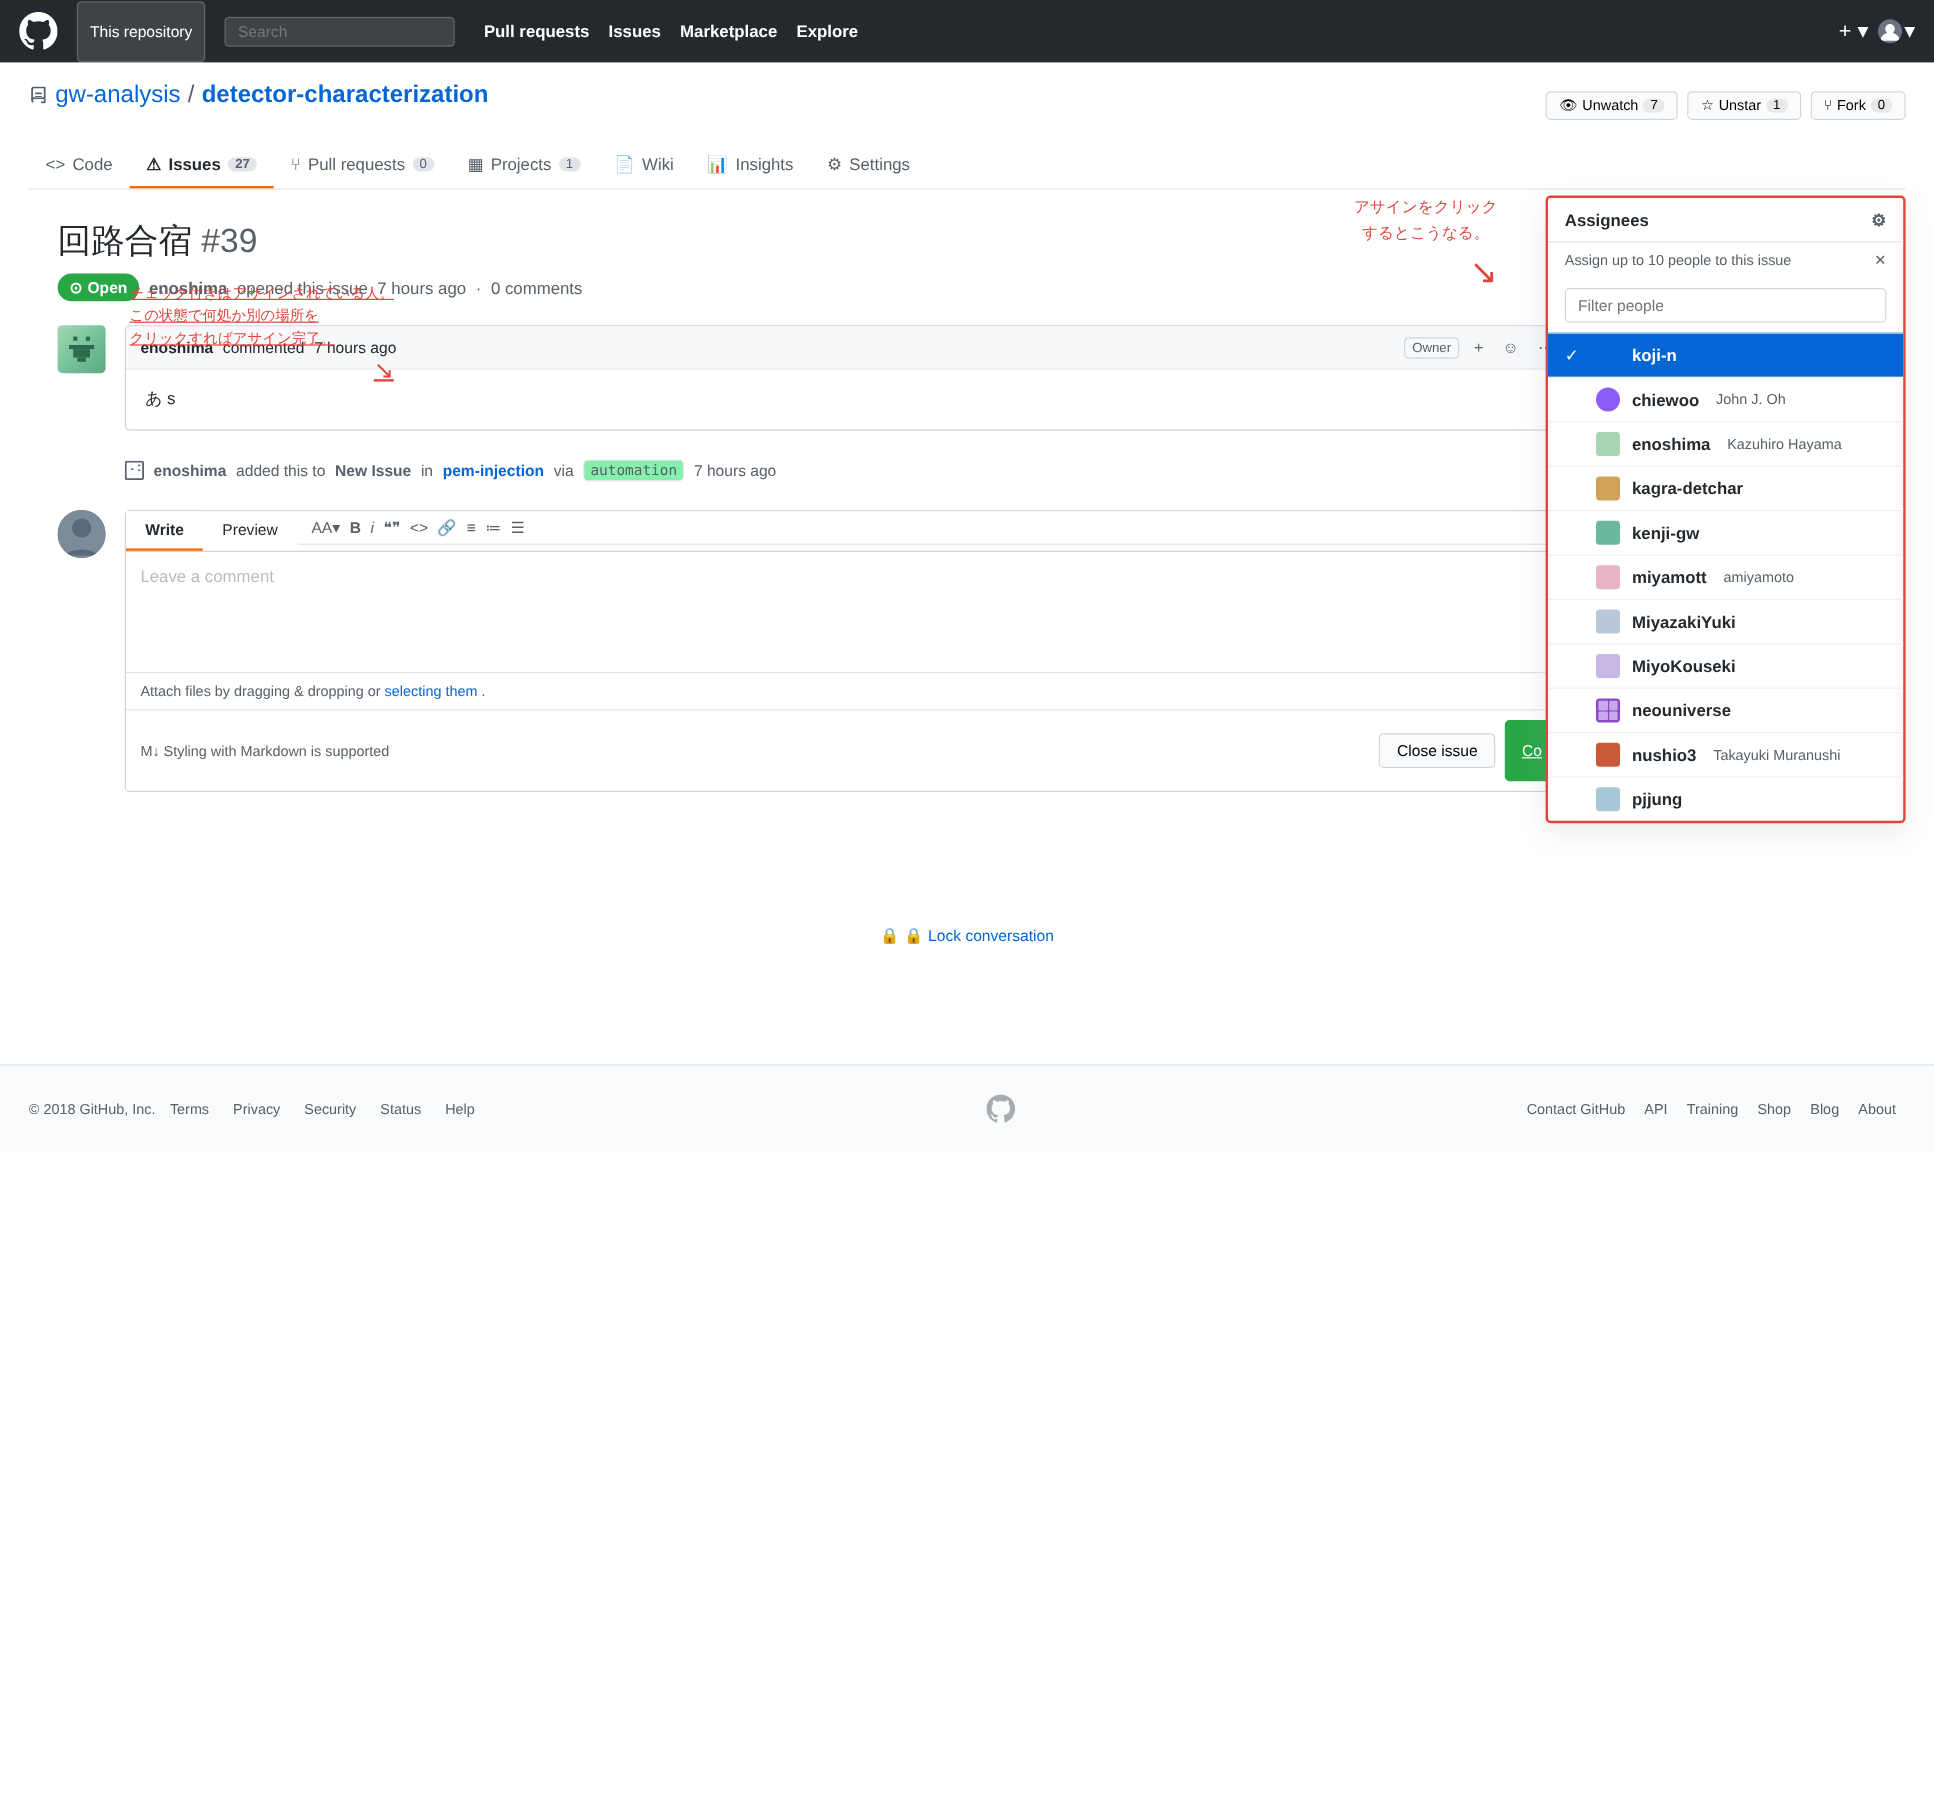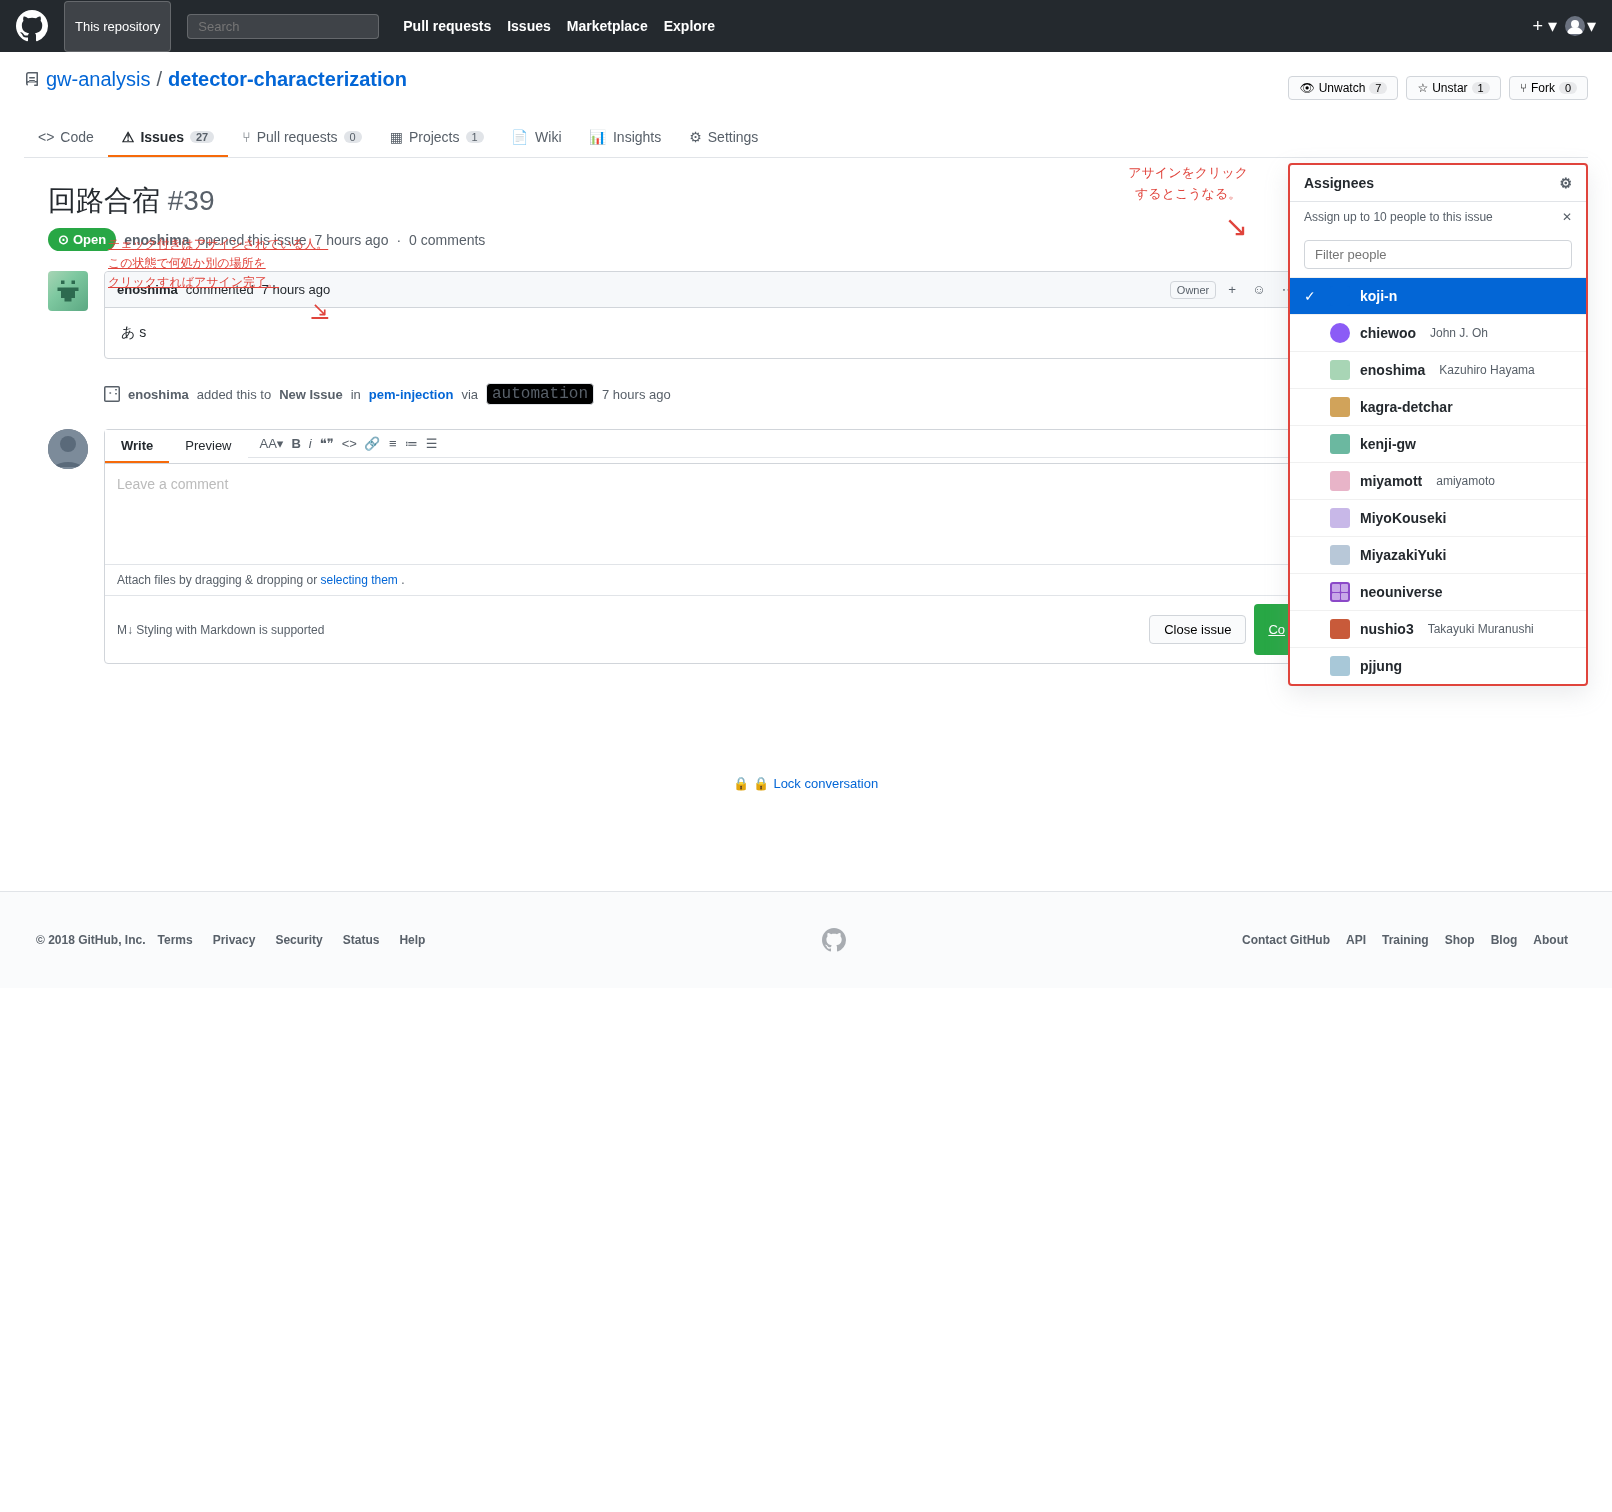--- a/index.html
+++ b/index.html
@@ -41,21 +41,21 @@
     .comment-layout { display: flex; gap: 16px; margin-bottom: 16px; }
     .comment-box { flex: 1; border: 1px solid #d1d5da; border-radius: 4px; }
     .comment-header { background: #f6f8fa; border-bottom: 1px solid #d1d5da; padding: 8px 12px; display: flex; align-items: center; justify-content: space-between; border-radius: 4px 4px 0 0; }
     .comment-header-left { display: flex; align-items: center; gap: 8px; font-size: 13px; }
     .comment-header-right { display: flex; align-items: center; gap: 8px; }
     .owner-badge { border: 1px solid #d1d5da; border-radius: 4px; padding: 2px 6px; font-size: 11px; color: #586069; }
     .comment-body { padding: 16px; font-size: 14px; }
 
     
     .activity-line { display: flex; align-items: center; gap: 8px; padding: 8px 0; padding-left: 56px; font-size: 13px; color: #586069; }
-    .activity-line code { background: #000000; border: 1px solid #e1e4e8; border-radius: 4px; padding: 1px 5px; font-size: 16px; font-family: Liberation Mono, monospace; }
+    .activity-line code { background: #86efac; border: 1px solid #e1e4e8; border-radius: 4px; padding: 1px 5px; font-size: 12px; }
     .activity-line a { color: #0366d6; text-decoration: none; font-weight: 600; }
 
     
     .write-area { flex: 1; border: 1px solid #d1d5da; border-radius: 4px; }
     .write-tabs { display: flex; border-bottom: 1px solid #d1d5da; }
     .write-tab { padding: 8px 16px; font-size: 13px; cursor: pointer; border-bottom: 2px solid transparent; }
     .write-tab.active { border-bottom: 2px solid #f66a0a; font-weight: 600; background: #fff; }
     .write-toolbar { padding: 6px 12px; border-bottom: 1px solid #e1e4e8; display: flex; align-items: center; gap: 8px; color: #586069; font-size: 13px; }
     .write-content { padding: 12px; min-height: 100px; color: #bbb; font-size: 14px; }
     .write-footer { padding: 8px 12px; border-top: 1px solid #e1e4e8; font-size: 12px; color: #586069; }
@@ -80,21 +80,21 @@
     .tab-row-wrapper { padding-left: 24px; }
 
     
     .lock-conversation { text-align: center; padding: 16px; color: #586069; font-size: 13px; }
     .lock-conversation a { color: #0366d6; text-decoration: none; }
 
     
     .red-outlined { border: 2px solid #e0443c !important; border-radius: 4px; }
 
     
-    .footer { background: #fafbfc; border-top: 1px solid #e1e4e8; padding: 36px; display: flex; align-items: center; justify-content: space-between; margin-top: 60px; color: #586069; font-size: 12px; font-weight: bold; }
+    .footer { background: #fafbfc; border-top: 1px solid #e1e4e8; padding: 24px; display: flex; align-items: center; justify-content: space-between; margin-top: 60px; color: #586069; font-size: 12px; }
     .footer a { color: #586069; text-decoration: none; margin: 0 8px; }
     .footer-left { display: flex; align-items: center; gap: 4px; }
     .footer-center { display: flex; align-items: center; }
     .footer-right { display: flex; align-items: center; }
     .footer-logo { opacity: 0.5; }
 
     
     .page-relative { position: relative; }
     .sidebar-section-label { font-size: 12px; font-weight: 600; color: #586069; margin-bottom: 4px; display: flex; align-items: center; gap: 4px; cursor: pointer; }
     .gear-icon { color: #999; }
@@ -380,27 +380,27 @@
           <span class="assignee-username">kenji-gw</span>
         </li>
         <li class="assignee-item">
           <span class="checkmark"> </span>
           <div style="width:20px;height:20px;border-radius:3px;background:#e8b4c8;flex-shrink:0;"></div>
           <span class="assignee-username">miyamott</span>
           <span class="assignee-fullname">amiyamoto</span>
         </li>
         <li class="assignee-item">
           <span class="checkmark"> </span>
+          <div style="width:20px;height:20px;border-radius:3px;background:#b8c8d8;flex-shrink:0;"></div>
+          <span class="assignee-username">MiyazakiYuki</span>
+        </li>
+        <li class="assignee-item">
+          <span class="checkmark"> </span>
           <div style="width:20px;height:20px;border-radius:3px;background:#c8b8e8;flex-shrink:0;"></div>
           <span class="assignee-username">MiyoKouseki</span>
-        </li>
-        <li class="assignee-item">
-          <span class="checkmark"> </span>
-          <div style="width:20px;height:20px;border-radius:3px;background:#b8c8d8;flex-shrink:0;"></div>
-          <span class="assignee-username">MiyazakiYuki</span>
         </li>
         <li class="assignee-item">
           <span class="checkmark"> </span>
           <div style="width:20px;height:20px;border-radius:3px;background:#8b49c8;flex-shrink:0;display:grid;grid-template-columns:1fr 1fr;gap:1px;padding:2px;">
             <div style="background:#c8a8e8;border-radius:1px;"></div>
             <div style="background:#c8a8e8;border-radius:1px;"></div>
             <div style="background:#c8a8e8;border-radius:1px;"></div>
             <div style="background:#c8a8e8;border-radius:1px;"></div>
           </div>
           <span class="assignee-username">neouniverse</span>

